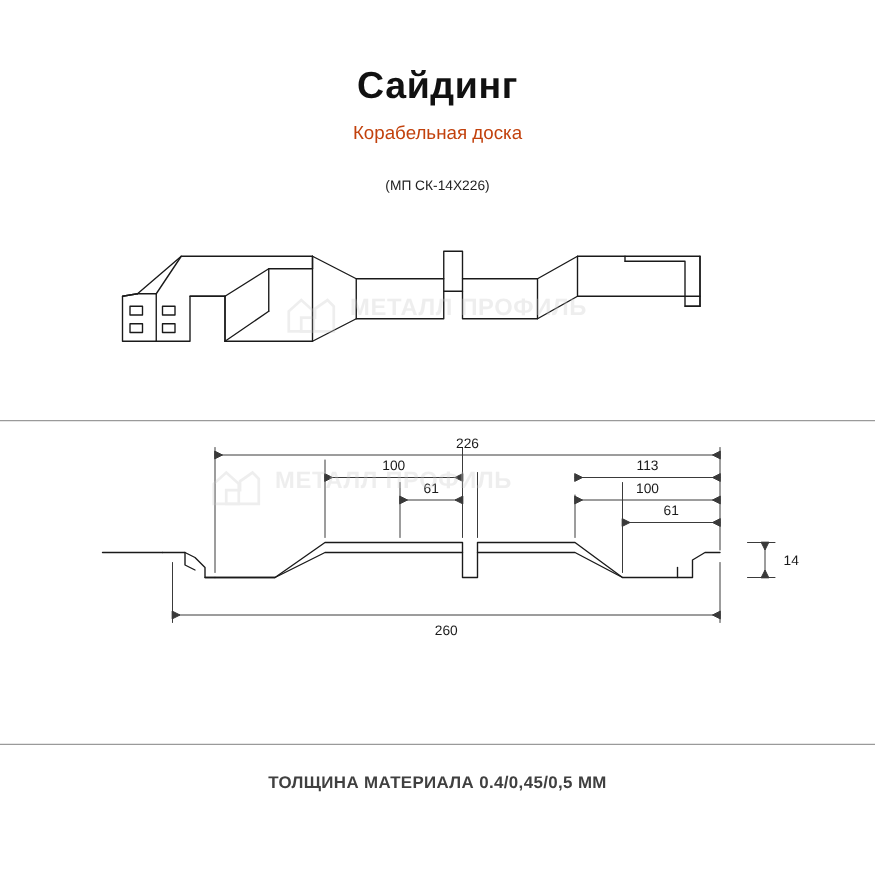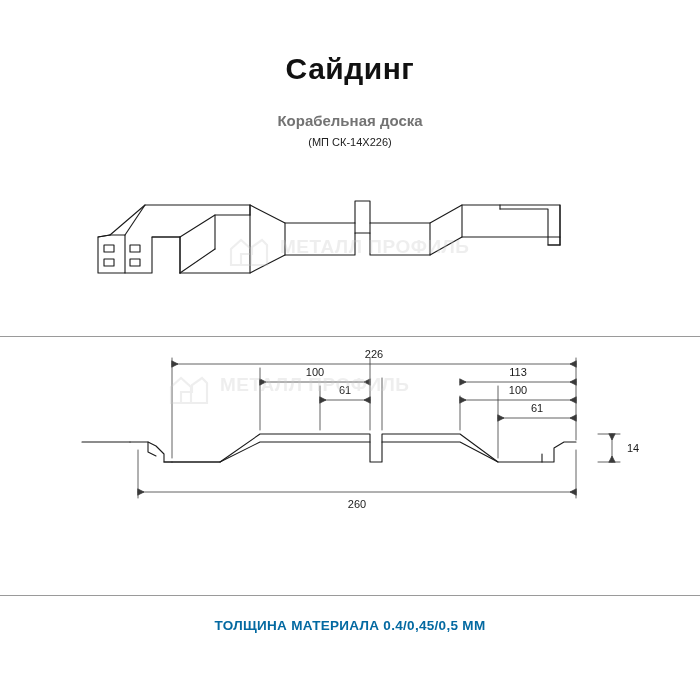--- a/index.html
+++ b/index.html
@@ -32,29 +32,29 @@
   .title {
     font-size: 30px;
     font-weight: bold;
     letter-spacing: 0.5px;
     color: #111111;
     margin: 0;
     line-height: 1.1;
   }
   .subtitle {
     font-size: 15px;
-    font-weight: bold;
-    color: #737373;
-    margin-top: 28px;
+    font-weight: normal;
+    color: #c2410c;
+    margin-top: 14px;
     line-height: 1.1;
   }
   .code {
     font-size: 11px;
     color: #222222;
-    margin-top: 6px;
+    margin-top: 27px;
     line-height: 1.1;
   }
 
   
   .iso-area {
     position: absolute;
     top: 175px;
     left: 70px;
     width: 580px;
     height: 140px;
@@ -82,21 +82,21 @@
   
   .footer {
     position: absolute;
     top: 618px;
     left: 0;
     width: 700px;
     text-align: center;
     font-size: 13.5px;
     font-weight: bold;
     letter-spacing: 0.3px;
-    color: #0369a1;
+    color: #404040;
   }
 
   
   .wm {
     position: absolute;
     display: flex;
     align-items: flex-start;
     gap: 10px;
     opacity: 0.30;
     pointer-events: none;

